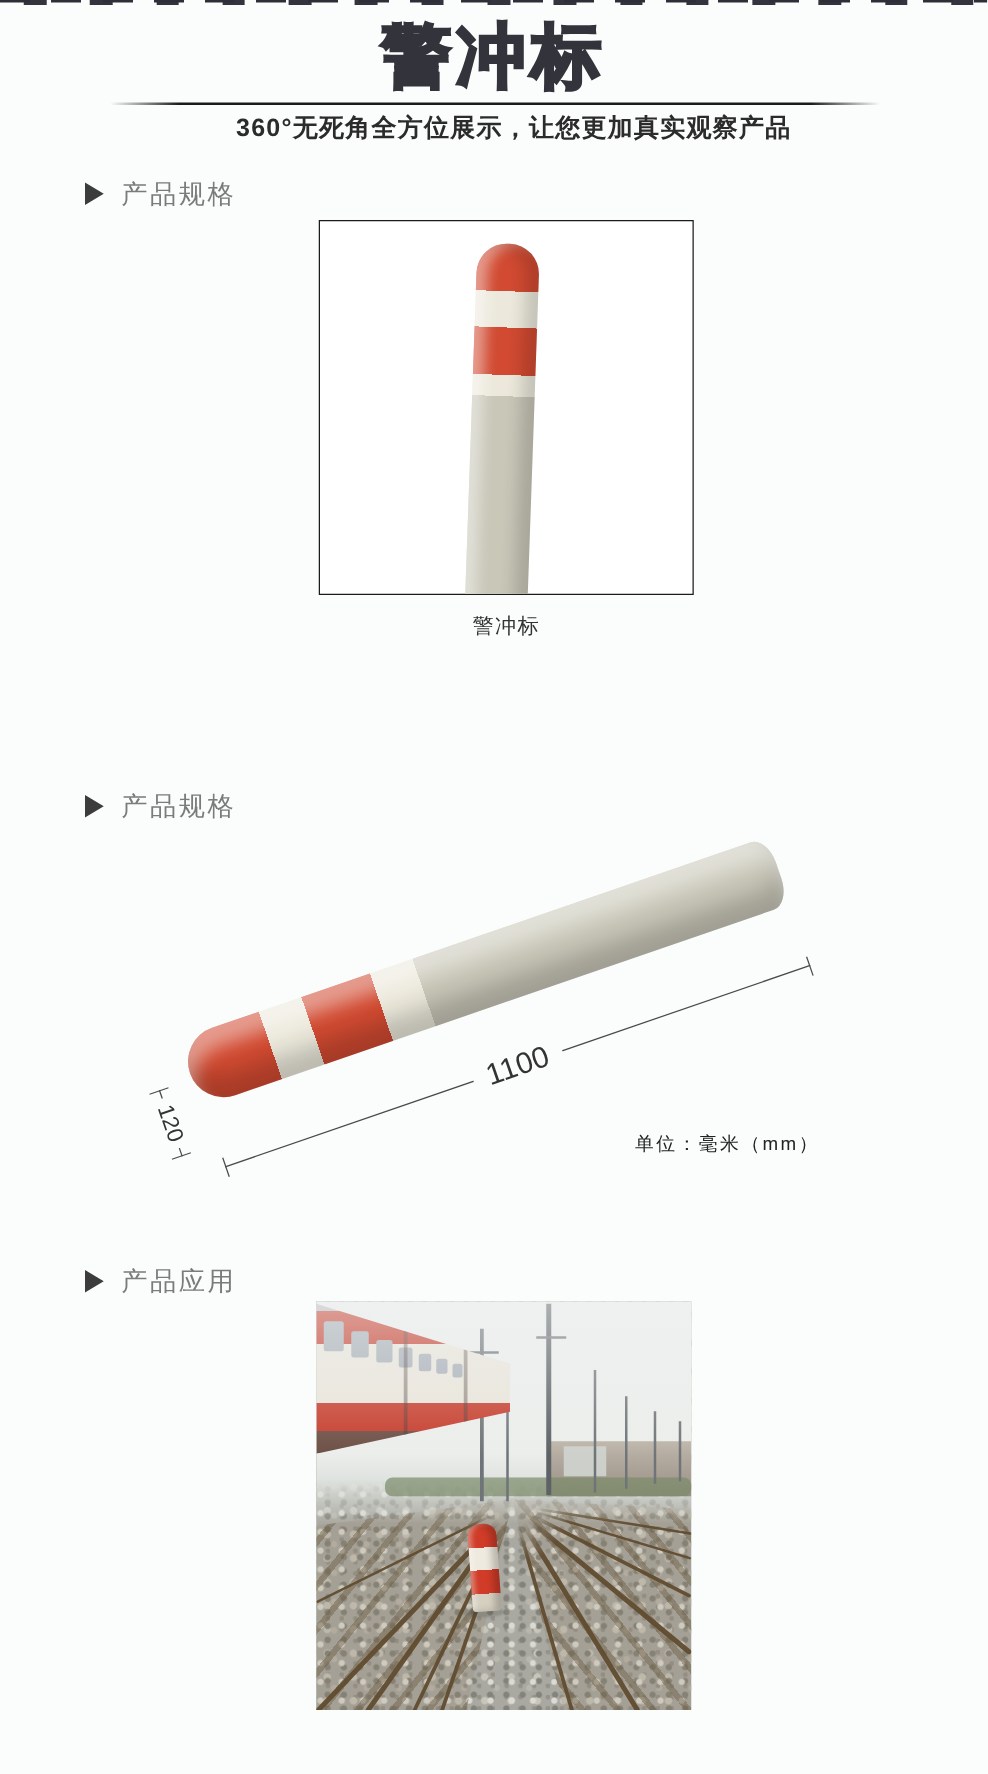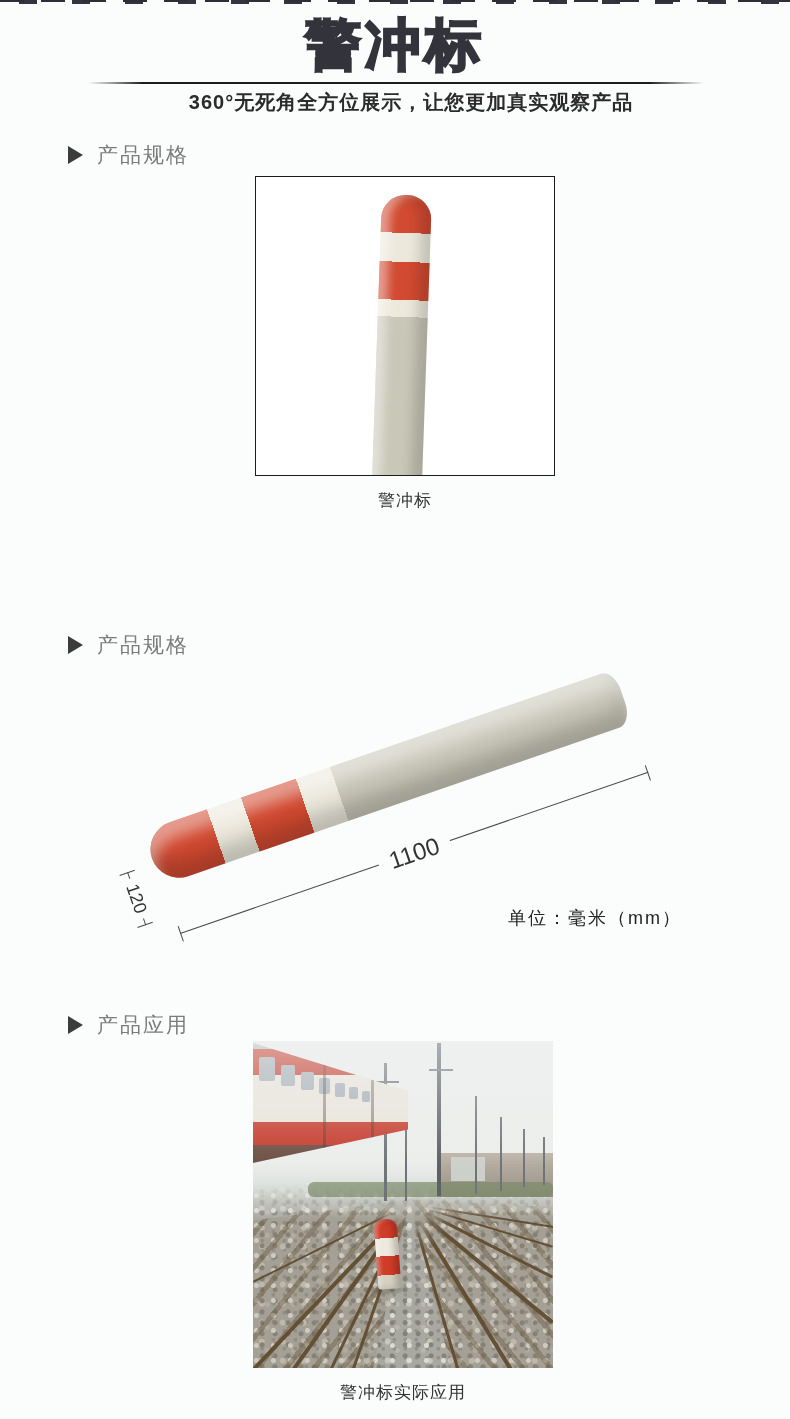--- a/index.html
+++ b/index.html
@@ -56,21 +56,21 @@
     box-shadow:inset 0 16px 14px rgba(255,255,255,.45), inset 0 -18px 18px rgba(0,0,0,.2); }
   .dim { position:absolute; height:0; border-top:1px solid var(--dim-line-color,#4a4a4a); transform-origin:0 0; }
   .dim .tick { position:absolute; width:1px; top:-8px; height:16px; background:var(--dim-line-color,#4a4a4a); }
   .dim .tick.start { left:0; } .dim .tick.end { right:0; }
   .dim .dim-label { position:absolute; left:50%; top:0; transform:translate(-50%,-50%);
     background:var(--background,#fbfdfd); padding:0 12px; color:#333; white-space:nowrap; }
   #dim-length { left:180px; top:933px; width:495px; transform:rotate(-19deg); }
   #dim-length .dim-label { font-size:24px; }
   #dim-dia { left:128px; top:872px; width:56px; transform:rotate(71deg); }
   #dim-dia .dim-label { font-size:18px; padding:0 6px; }
-  .unit-note { position:absolute; left:508px; top:906px; font-size:18px; color:#222; letter-spacing:2px; }
+  .unit-note { position:absolute; left:508px; top:906px; font-size:15px; color:#222; letter-spacing:2px; }
 
   
   .photo { position:absolute; left:253px; top:1041px; width:300px; height:327px; overflow:hidden;
     background-color:#a9a9a1;
     background-image:
       radial-gradient(circle at 20% 30%, #dbdbd3 0 2px, transparent 3px),
       radial-gradient(circle at 70% 62%, #83837b 0 2px, transparent 3px),
       radial-gradient(circle at 42% 82%, #c8c5bb 0 2.5px, transparent 3.5px),
       radial-gradient(circle at 86% 18%, #95928a 0 1.5px, transparent 2.5px),
       radial-gradient(circle at 55% 45%, #b9b6ac 0 2px, transparent 3px);
@@ -221,15 +221,14 @@
       <span class="win w6"></span>
       <span class="win w7"></span>
       <span class="gap g1"></span>
       <span class="gap g2"></span>
     </div>
     <div class="haze"></div>
     <div class="post-shadow"></div>
     <div class="post-small"></div>
   </div>
 
-  <div class="caption" id="caption-app">警冲标实际应用</div>
 
 </div>
 
 </body></html>

